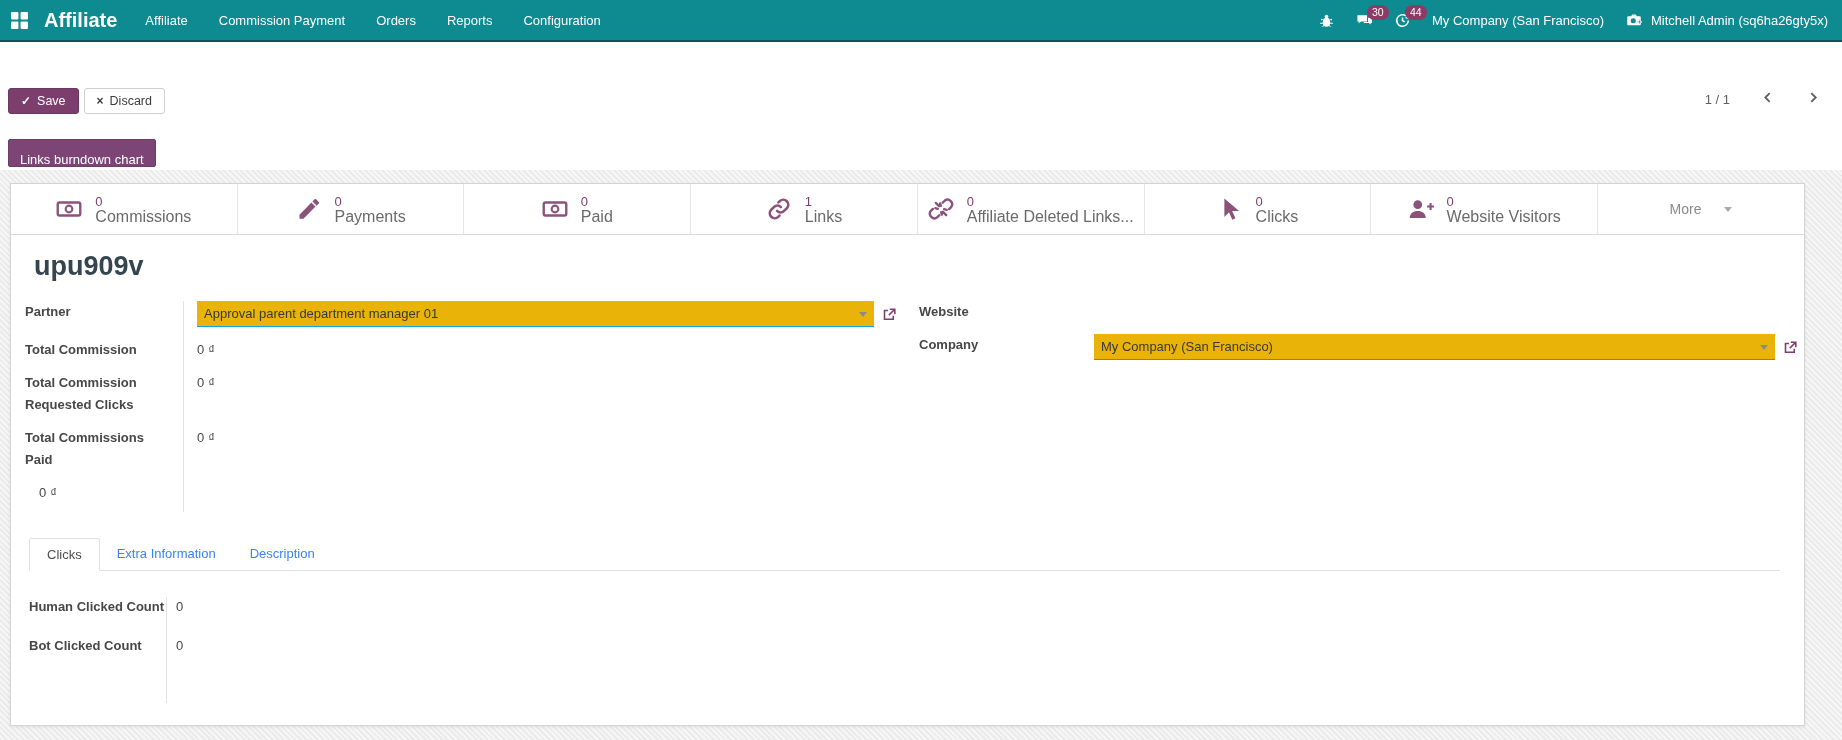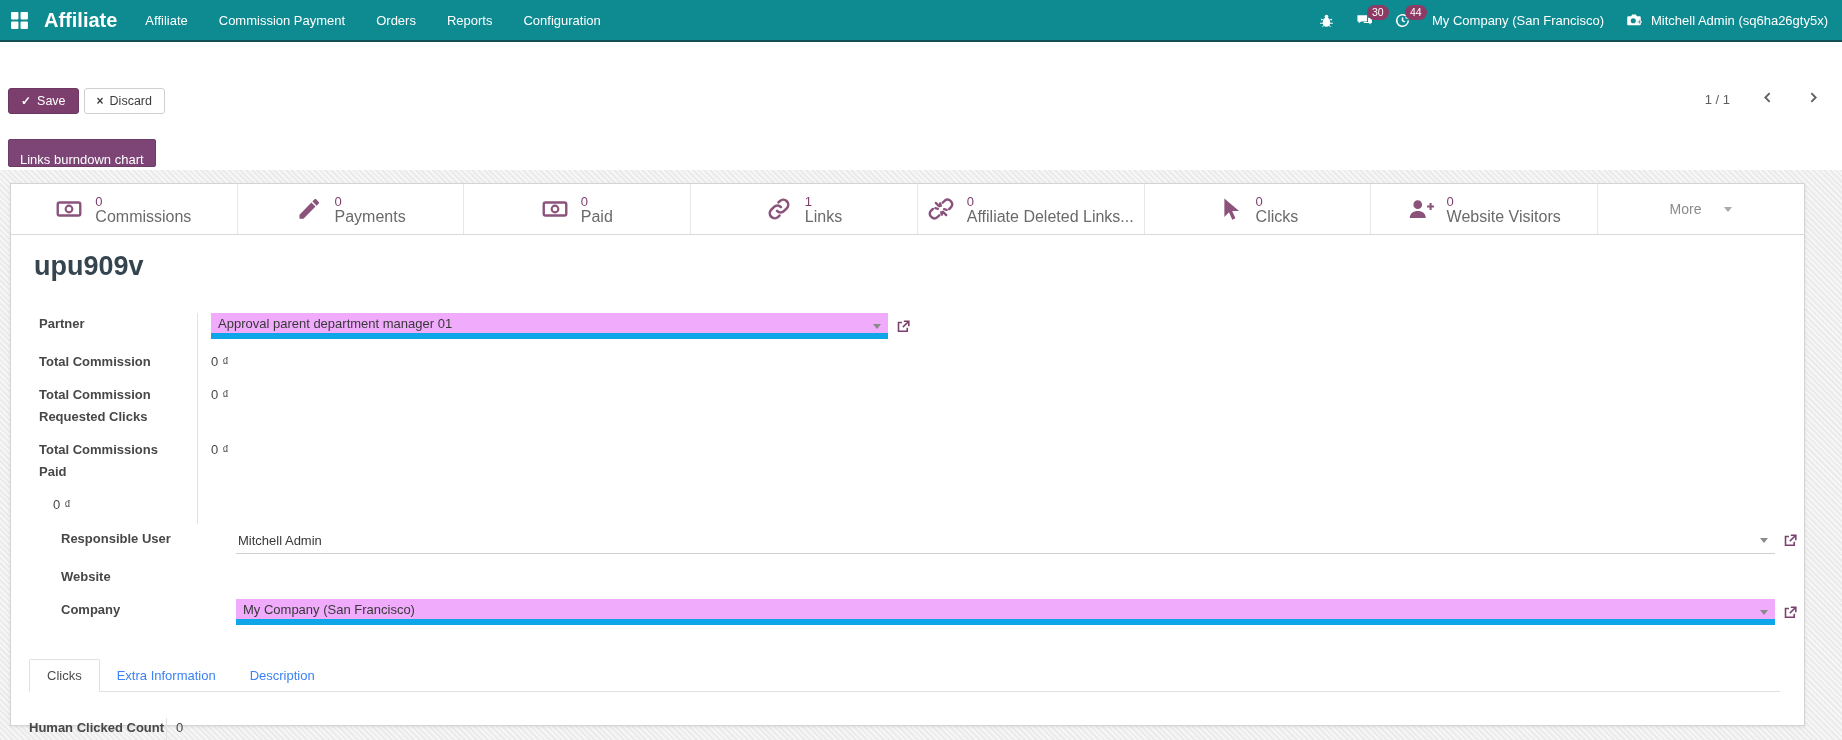--- a/index.html
+++ b/index.html
@@ -60,35 +60,35 @@
   .stat svg { width:26px; height:26px; color:#8b537b; flex:none; }
   .stat-txt { text-align:left; }
   .stat-v { display:block; font-size:13px; color:#7c3f6d; line-height:15px; }
   .stat-l { display:block; font-size:16px; color:#6a6a6a; line-height:15px; white-space:nowrap; }
   .more-btn { flex:0 0 206px; border-right:none; color:#8a8a8a; font-size:14px; gap:23px; }
   .caret-down { width:0; height:0; border-left:4px solid transparent; border-right:4px solid transparent;
                 border-top:5px solid #a9a9a9; display:inline-block; }
 
   
   .o-title { margin:16px 0 0 23px; font-size:27px; font-weight:700; color:#35454f; }
-  .columns { display:flex; margin-top:31px; padding:0 6px 0 28px;flex-direction:column; }
+  .columns { display:flex; margin-top:19px; padding:0 6px 0 14px; }
   .col-left { width:872px; position:relative; }
   .col-right { flex:1 1 auto; margin-left:22px; position:relative; }
   .vline { position:absolute; left:158px; top:0; bottom:4px; width:1px; background:#e2e2e2; }
   .frow { display:flex; margin-bottom:12px; align-items:flex-start; }
   .flabel { width:158px; flex:none; padding-right:16px; font-size:13px; font-weight:700;
             color:#474747; line-height:1.65; }
   .fval { flex:1 1 auto; padding-left:14px; font-size:13px; color:#474747; line-height:1.65;
           display:flex; align-items:center; min-height:21px; }
   .col-right .flabel { width:175px; }
   .col-right .fval { padding-left:0; }
   .m2o { position:relative; flex:1 1 auto; display:flex; align-items:center; }
   .m2o input { width:100%; height:26px; border:none; font-size:13px; padding:2px 20px 2px 7px;
                color:#383838; font-family:"Liberation Sans",sans-serif; outline:none; }
-  .m2o.modified input { background:#f0abfc; border-bottom:6px solid #0ea5e9; }
+  .m2o.modified input { background:#eab308; border-bottom:1px solid #0ea5e9; }
   .m2o.normal input { background:#fff; border-bottom:1px solid #cfcfcf; padding-left:2px; }
   .m2o .caret-down { position:absolute; right:7px; border-top-color:#8a8a8a; }
   .ext-link { margin-left:8px; color:#7c3f6d; cursor:pointer; display:flex; flex:none; }
   .ext-link svg { width:15px; height:15px; }
   .money-val { letter-spacing:.2px; }
 
   
   .notebook { margin:22px 24px 0 18px; }
   .tab-strip { display:flex; border-bottom:1px solid #dee2e6; }
   .tab { font-size:13px; padding:8px 17px; cursor:pointer; background:none; border:none;
@@ -300,36 +300,20 @@
             <span class="flabel">Total Commissions Paid</span>
             <span class="fval money-val">0 ₫</span>
           </div>
           <div class="frow">
             <span class="fval money-val">0 ₫</span>
           </div>
         </div>
 
         <div class="col-right">
           <div class="frow">
-            <span class="flabel">Responsible User</span>
-            <span class="fval">
-              <span class="m2o normal">
-                <input value="Mitchell Admin" style="">
-                <span class="caret-down"></span>
-              </span>
-              <span class="ext-link">
-                <svg viewBox="0 0 24 24" fill="none" stroke="currentColor" stroke-width="2.5">
-                    <path d="M9.5 5.5H4v14h14V14"></path>
-                    <path d="M12.5 3.5H20.5V11.5"></path>
-                    <path d="M20 4 11 13"></path>
-                  </svg>
-              </span>
-            </span>
-          </div>
-          <div class="frow">
             <span class="flabel">Website</span>
             <span class="fval"></span>
           </div>
           <div class="frow">
             <span class="flabel">Company</span>
             <span class="fval">
               <span class="m2o modified">
                 <input value="My Company (San Francisco)" style="">
                 <span class="caret-down"></span>
               </span>

